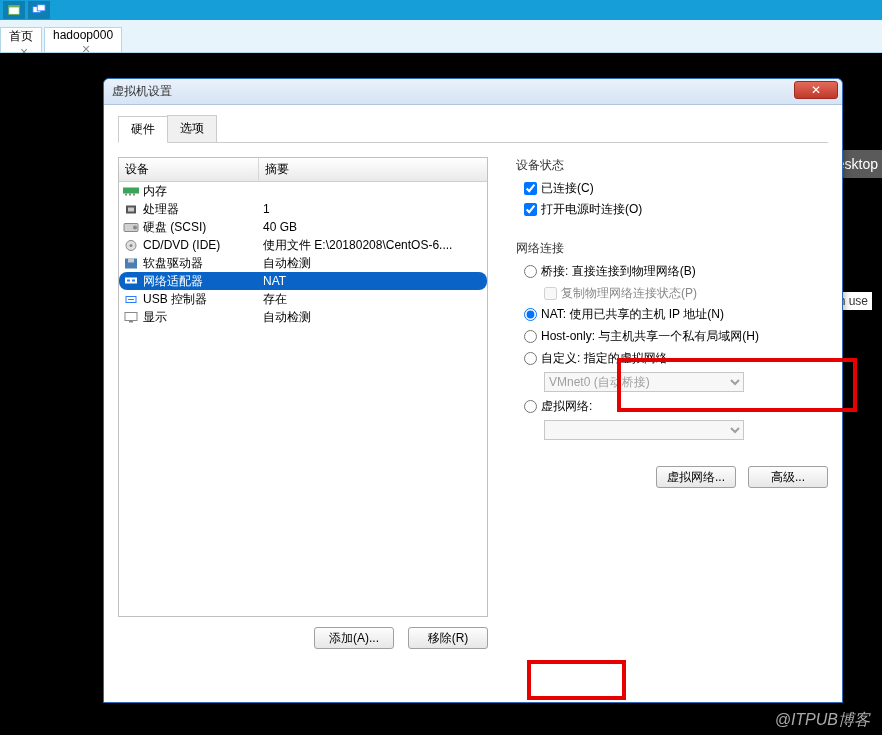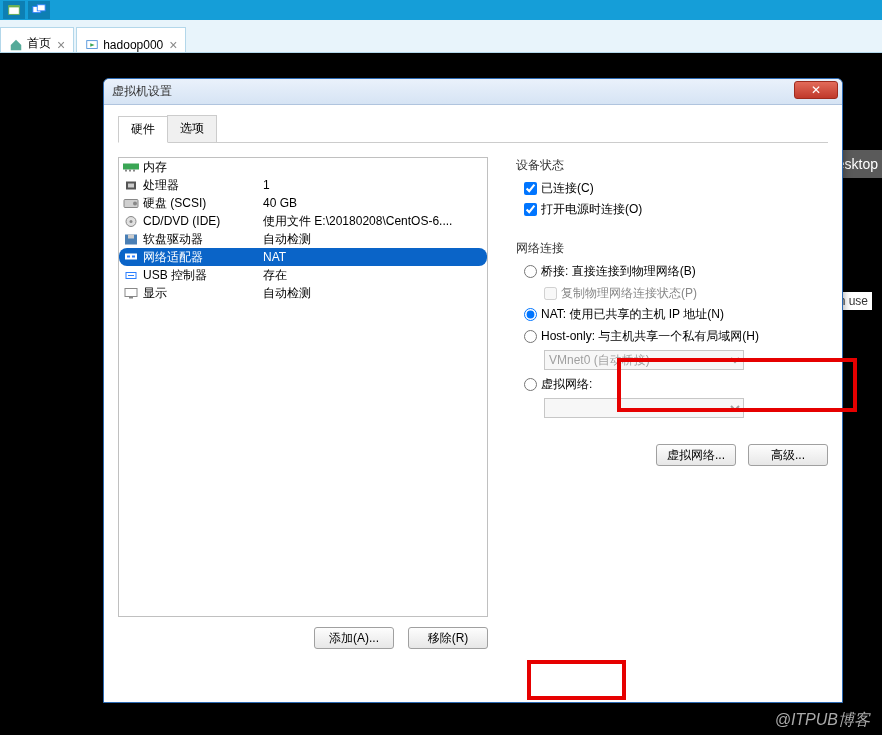--- a/index.html
+++ b/index.html
@@ -3,21 +3,21 @@
 <meta charset="utf-8">
 <style>
 * { box-sizing: border-box; margin: 0; padding: 0; font-family: "Microsoft YaHei", "Segoe UI", Tahoma, sans-serif; font-size: 12px; }
 body { width: 882px; height: 735px; background: #fff; position: relative; overflow: hidden; }
 
 .toolbar { height: 20px; background: #159ed8; display: flex; align-items: center; padding-left: 0; }
 .toolbar .item { width: 22px; height: 18px; background: #0d7fb3; margin-left: 3px; display: flex; align-items: center; justify-content: center; }
 .toolbar .item svg { width: 14px; height: 14px; }
 
 .tabs-row { height: 33px; background: #e8f4fb; border-bottom: 1px solid #b3d7ea; display: flex; align-items: flex-end; padding-left: 0; }
-.tab { height: 25px; padding: 0 8px; display: flex; align-items: flex-end; border: 1px solid #b3d7ea; background: #fff; margin-right: 2px; border-bottom: none; }
+.tab { height: 25px; padding: 0 8px; display: flex; align-items: center; border: 1px solid #b3d7ea; background: #fff; margin-right: 2px; border-bottom: none; flex-direction: column; }
 .tab .close { margin-left: 6px; color: #888; cursor: pointer; font-size: 14px; line-height: 1; }
 .tab-icon { width: 14px; height: 14px; margin-right: 4px; }
 
 .backdrop { position: absolute; top: 53px; left: 0; width: 882px; height: 682px; background: #000; }
 .desktop-label { position: absolute; right: 0; top: 150px; color: #fff; background: #5a5a5a; padding: 6px 4px; font-size: 14px; }
 .inuse { position: absolute; right: 10px; top: 292px; color: #333; background: #fff; padding: 2px 4px; }
 .watermark { position: absolute; right: 12px; bottom: 4px; color: #aaa; font-style: italic; font-size: 16px; }
 
 
 .dialog { position: absolute; left: 103px; top: 78px; width: 740px; height: 625px; background: #fff; border: 1px solid #2c6ab3; border-radius: 6px 6px 0 0; box-shadow: 0 0 8px rgba(0,0,0,0.4); }
@@ -116,20 +116,24 @@
   <div class="dlg-body">
     <div class="dlg-tabs">
       <div class="dlg-tab active">硬件</div>
       <div class="dlg-tab inactive">选项</div>
     </div>
 
     <div class="content-row">
 
       <div class="hw-list">
         <div class="hw-table">
+          <div class="hw-head">
+            <div class="c1">设备</div>
+            <div class="c2">摘要</div>
+          </div>
           <div class="hw-row">
             <div class="c1">
                 <svg class="hw-icon" viewBox="0 0 16 12">
                   <rect x="0" y="2" width="16" height="6" fill="#3aa655"></rect>
                   <rect x="2" y="8" width="2" height="2" fill="#888"></rect>
                   <rect x="6" y="8" width="2" height="2" fill="#888"></rect>
                   <rect x="10" y="8" width="2" height="2" fill="#888"></rect>
                 </svg>
                 <span>内存</span>
               </div>
@@ -234,20 +238,24 @@
               <span>复制物理网络连接状态(P)</span>
             </label>
           <label class="radio-row">
               <input type="radio" name="net" checked="" style="">
               <span>NAT: 使用已共享的主机 IP 地址(N)</span>
             </label>
           <label class="radio-row">
               <input type="radio" name="net" style="">
               <span>Host-only: 与主机共享一个私有局域网(H)</span>
             </label>
+          <label class="radio-row">
+              <input type="radio" name="net" style="">
+              <span>自定义: 指定的虚拟网络</span>
+            </label>
           <div class="sub-sel"><select disabled=""><option>VMnet0 (自动桥接)</option></select></div>
           <label class="radio-row">
               <input type="radio" name="net" style="">
               <span>虚拟网络:</span>
             </label>
           <div class="sub-sel"><select disabled=""><option></option></select></div>
         </div>
 
         <div class="right-btns">
           <button class="btn">虚拟网络...</button>

